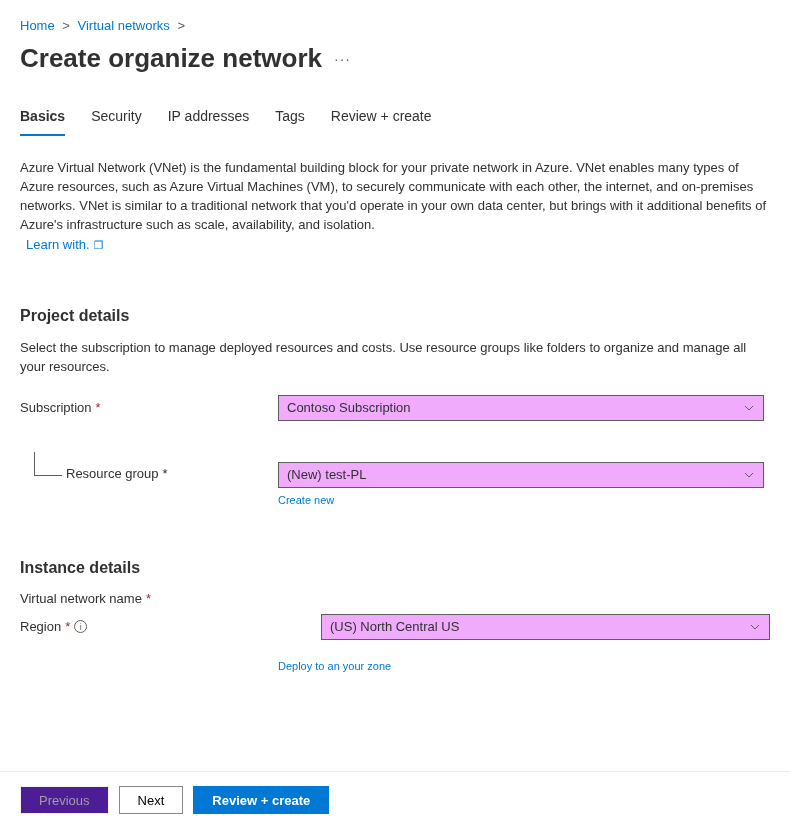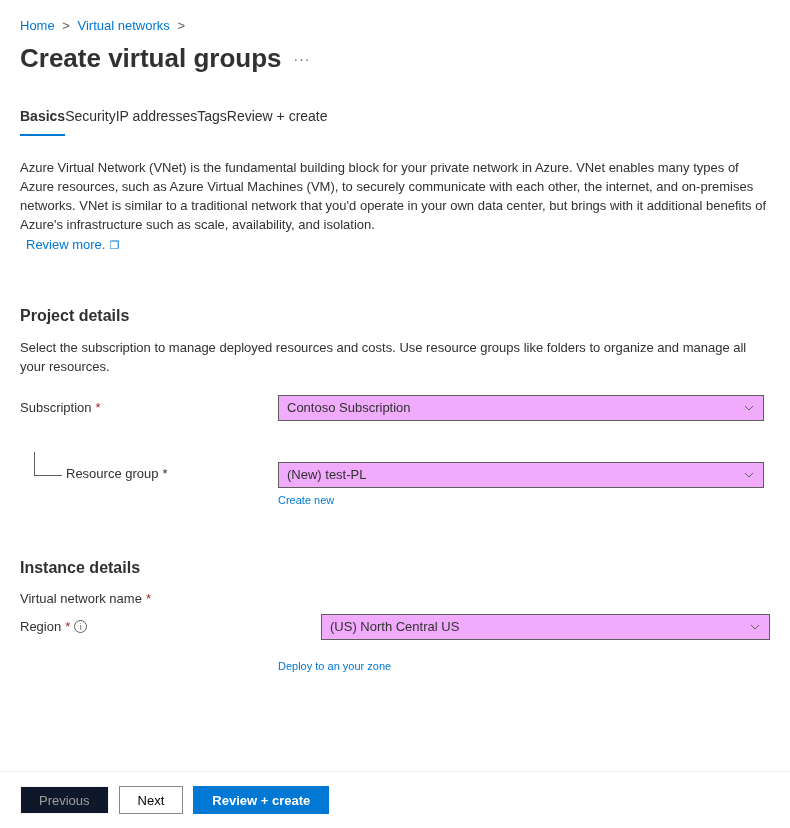--- a/index.html
+++ b/index.html
@@ -25,20 +25,21 @@
       gap: 12px;
     }
     .title {
       font-size: 26px;
       font-weight: 600;
       color: #323130;
     }
     .ellipsis { color: #605e5c; font-size: 14px; letter-spacing: 1px; }
     .tabs {
       display: flex;
+      gap: 26px;
       padding: 0 20px;
       border-bottom: 1px solid transparent;
       margin-top: 16px;
     }
     .tab {
       padding: 0 0 10px 0;
       font-size: 14px;
       color: #323130;
       cursor: pointer;
       border-bottom: 2px solid transparent;
@@ -176,21 +177,21 @@
     .btn {
       height: 28px;
       padding: 0 18px;
       font-size: 13px;
       font-family: inherit;
       border: 1px solid #8a8886;
       background: #fff;
       cursor: pointer;
     }
     .btn.disabled {
-      background: #0f172a;
+      background: #4c1d95;
       border-color: #f3f2f1;
       color: #a19f9d;
       cursor: default;
     }
     .btn.primary {
       background: #0078d4;
       border-color: #0078d4;
       color: #fff;
       font-weight: 600;
     }
@@ -200,37 +201,37 @@
 <body>
 
 <div class="breadcrumb">
   <a href="#">Home</a>
   <span class="sep">&gt;</span>
   <a href="#">Virtual networks</a>
   <span class="sep">&gt;</span>
 </div>
 
 <div class="title-row">
-  <h1 class="title">Create virtual groups</h1>
+  <h1 class="title">Create organize network</h1>
   <span class="ellipsis">···</span>
 </div>
 
 <div class="tabs">
   <div class="tab active">Basics</div>
   <div class="tab">Security</div>
   <div class="tab">IP addresses</div>
   <div class="tab">Tags</div>
   <div class="tab">Review + create</div>
 </div>
 
 <div class="content">
   <p class="description">
     <span>Azure Virtual Network (VNet) is the fundamental building block for your private network in Azure. VNet enables many types of Azure resources, such as Azure Virtual Machines (VM), to securely communicate with each other, the internet, and on-premises networks. VNet is similar to a traditional network that you'd operate in your own data center, but brings with it additional benefits of Azure's infrastructure such as scale, availability, and isolation.</span><br>
     <a href="#" class="learn-more">
-      <span>Review more.</span>
+      <span>Learn with.</span>
       <span class="ext-icon">❐</span>
     </a>
   </p>
 
   <h2 class="section-title">Project details</h2>
   <p class="section-desc">Select the subscription to manage deployed resources and costs. Use resource groups like folders to organize and manage all your resources.</p>
 
   <div class="form-row">
     <div class="form-label">
       <span>Subscription</span>

